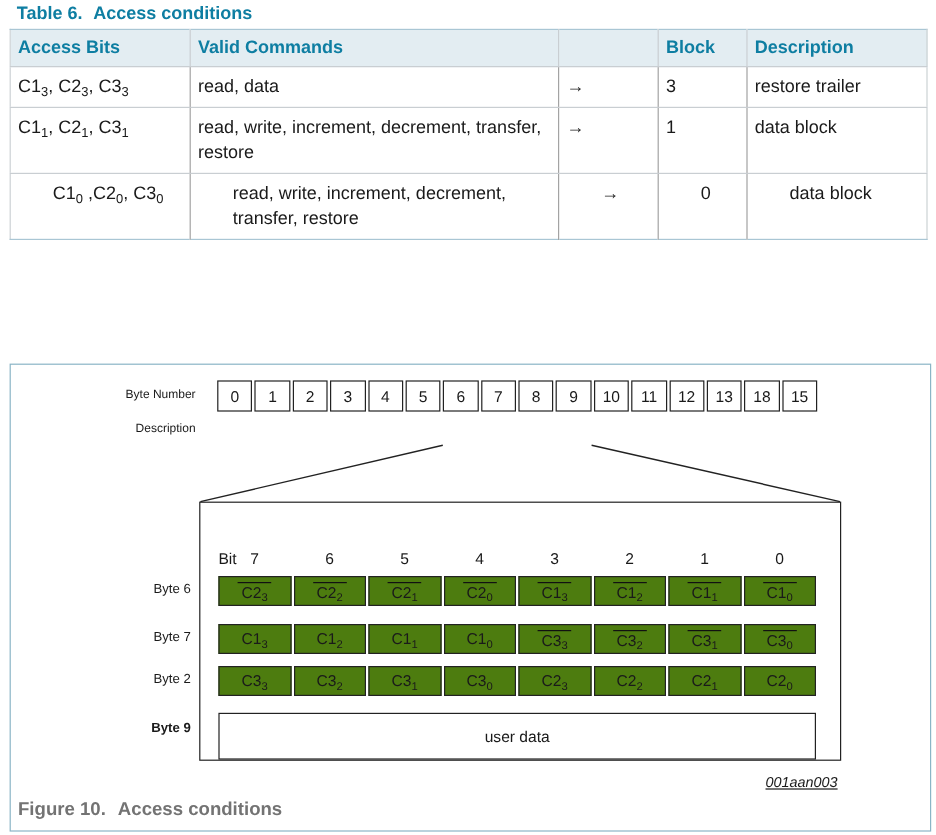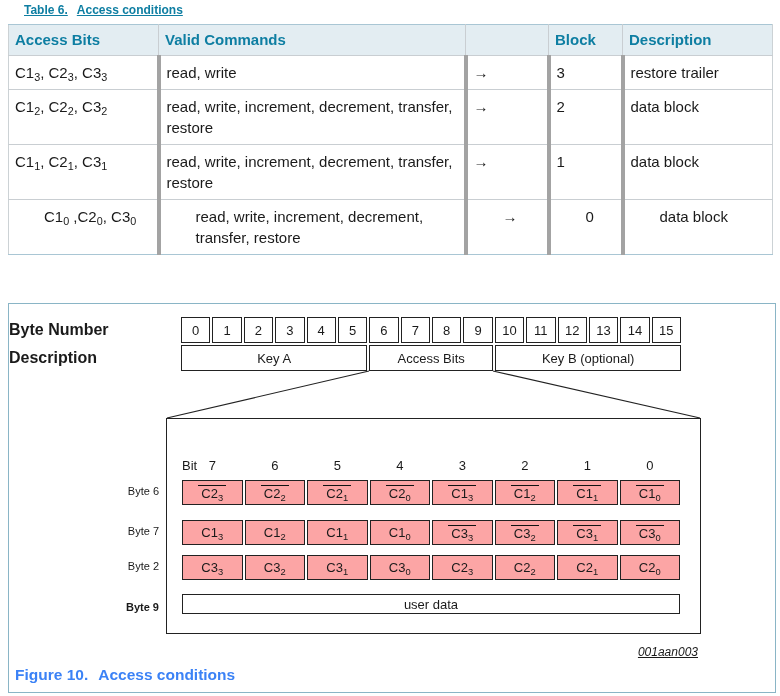--- a/index.html
+++ b/index.html
@@ -1,57 +1,57 @@
 <!DOCTYPE html>
 <html><head>
 <meta charset="utf-8">
 <style>
   html,body{margin:0;padding:0;background:#ffffff;}
   body{font-family:"Liberation Sans","DejaVu Sans",sans-serif;color:#1a1a1a;}
   #page{position:relative;width:780px;height:696px;background:#fff;overflow:hidden;}
 
   
-  .tbl-title{position:absolute;left:24px;top:3px;font-size:12px;font-weight:bold;color:#0e7ea2;text-decoration:underline;}
+  .tbl-title{position:absolute;left:14px;top:3px;font-size:15px;font-weight:bold;color:#0e7ea2;}
   .tbl-title .gap{display:inline-block;width:9px;}
   table.access{position:absolute;left:8px;top:24px;width:764px;border-collapse:collapse;table-layout:fixed;
     font-size:15px;border-top:1px solid #a9c6d4;border-bottom:1px solid #a9c6d4;
     border-left:1px solid #ccd2d5;border-right:1px solid #ccd2d5;}
   table.access th{background:#e3edf2;color:#0e7ea2;font-weight:bold;text-align:left;
     padding:5px 6px;border-right:1px solid #c9ced2;border-bottom:1px solid #c9ced2;line-height:20px;}
-  table.access td{vertical-align:top;padding:6px 6px;border-right:4px solid #a3a3a3;
+  table.access td{vertical-align:top;padding:6px 6px;border-right:1px solid #a3a3a3;
     border-bottom:1px solid #c9ced2;line-height:21px;}
   table.access th:last-child,table.access td:last-child{border-right:none;}
   table.access tr:last-child td{border-bottom:none;padding-left:35px;}
   sub{font-size:0.72em;vertical-align:-0.28em;line-height:0;}
 
   
   .figure-box{position:absolute;left:8px;top:303px;width:766px;height:388px;border:1px solid #8ab5c6;}
   .fig-canvas{position:absolute;left:0;top:0;width:766px;height:386px;font-size:13px;}
-  .rowlabel{position:absolute;left:0;width:154px;font-size:16px;font-weight:bold;}
+  .rowlabel{position:absolute;left:0;width:154px;text-align:right;font-size:10px;}
   .bn-label{top:13px;height:26px;line-height:26px;}
   .desc-label{top:41px;height:26px;line-height:26px;}
   .bn-cells{position:absolute;left:172px;top:13px;width:500px;height:26px;display:flex;gap:2px;}
   .bncell{flex:1;border:1px solid #222;box-sizing:border-box;display:flex;align-items:center;justify-content:center;background:#fff;}
   .desc-cells{position:absolute;left:172px;top:41px;height:26px;display:flex;gap:2px;}
   .dsec{border:1px solid #222;box-sizing:border-box;display:flex;align-items:center;justify-content:center;background:#fff;}
   .lines-svg{position:absolute;left:0;top:0;}
 
   .big-box{position:absolute;left:157px;top:114px;width:535px;height:216px;border:1.3px solid #222;box-sizing:border-box;padding-left:35px;}
   .bit-word{position:absolute;left:15px;top:38px;height:17px;line-height:17px;}
   .bit-nums{position:absolute;left:15px;top:38px;width:498px;height:17px;display:flex;gap:2px;}
   .bit-nums div{flex:1;text-align:center;line-height:17px;}
   .brow{position:absolute;left:15px;width:498px;height:25px;display:flex;gap:2px;}
-  .brow .cell{flex:1;border:1.3px solid #222;box-sizing:border-box;display:flex;align-items:center;justify-content:center;background:#fca5a5;}
+  .brow .cell{flex:1;border:1.3px solid #222;box-sizing:border-box;display:flex;align-items:center;justify-content:center;background:#4d7c0f;}
   .lab{display:inline-block;line-height:14px;}
   .lab.over{border-top:1.3px solid #111;padding:1px 3px 0 3px;}
-  .userdata-box{position:absolute;left:15px;top:175px;width:498px;height:20px;border:1.3px solid #222;
+  .userdata-box{position:absolute;left:15px;top:175px;width:498px;height:39px;border:1.3px solid #222;
     box-sizing:border-box;display:flex;align-items:center;justify-content:center;}
   .bytelabel{position:absolute;left:0;width:150px;text-align:right;font-size:11px;}
   .artwork-id{position:absolute;right:77px;top:341px;font-style:italic;font-size:12px;text-decoration:underline;}
-  .fig-caption{position:absolute;left:6px;top:362px;font-size:15.5px;font-weight:bold;color:#3b82f6;}
+  .fig-caption{position:absolute;left:6px;top:362px;font-size:15.5px;font-weight:bold;color:#737373;}
   .fig-caption .gap{display:inline-block;width:10px;}
 </style>
 </head>
 <body>
 
 <div id="page">
 
   <div class="tbl-title">
     <span>Table 6.</span><span class="gap"></span><span>Access conditions</span>
   </div>
@@ -69,31 +69,24 @@
         <th>Access Bits</th>
         <th>Valid Commands</th>
         <th></th>
         <th>Block</th>
         <th>Description</th>
       </tr>
     </thead>
     <tbody>
         <tr>
           <td>C1<sub>3</sub>, C2<sub>3</sub>, C3<sub>3</sub></td>
-          <td>read, write</td>
+          <td>read, data</td>
           <td>→</td>
           <td>3</td>
           <td>restore trailer</td>
-        </tr>
-        <tr>
-          <td>C1<sub>2</sub>, C2<sub>2</sub>, C3<sub>2</sub></td>
-          <td>read, write, increment, decrement, transfer, restore</td>
-          <td>→</td>
-          <td>2</td>
-          <td>data block</td>
         </tr>
         <tr>
           <td>C1<sub>1</sub>, C2<sub>1</sub>, C3<sub>1</sub></td>
           <td>read, write, increment, decrement, transfer, restore</td>
           <td>→</td>
           <td>1</td>
           <td>data block</td>
         </tr>
         <tr>
           <td>C1<sub>0</sub> ,C2<sub>0</sub>, C3<sub>0</sub></td>
@@ -119,27 +112,22 @@
           <div class="bncell">4</div>
           <div class="bncell">5</div>
           <div class="bncell">6</div>
           <div class="bncell">7</div>
           <div class="bncell">8</div>
           <div class="bncell">9</div>
           <div class="bncell">10</div>
           <div class="bncell">11</div>
           <div class="bncell">12</div>
           <div class="bncell">13</div>
-          <div class="bncell">14</div>
+          <div class="bncell">18</div>
           <div class="bncell">15</div>
-        </div>
-      <div class="desc-cells">
-          <div class="dsec" style="width: 186.4px;">Key A</div>
-          <div class="dsec" style="width: 123.6px;">Access Bits</div>
-          <div class="dsec" style="width: 186.4px;">Key B (optional)</div>
         </div>
 
       <svg class="lines-svg" width="766" height="386">
         <line x1="360" y1="67" x2="158" y2="114" stroke="#222" stroke-width="1.2"></line>
         <line x1="484" y1="67" x2="691" y2="114" stroke="#222" stroke-width="1.2"></line>
       </svg>
 
       <div class="bytelabel" style="top:175px;height:25px;line-height:25px;">Byte 6</div>
       <div class="bytelabel" style="top:215px;height:25px;line-height:25px;">Byte 7</div>
       <div class="bytelabel" style="top:250px;height:25px;line-height:25px;">Byte 2</div>

